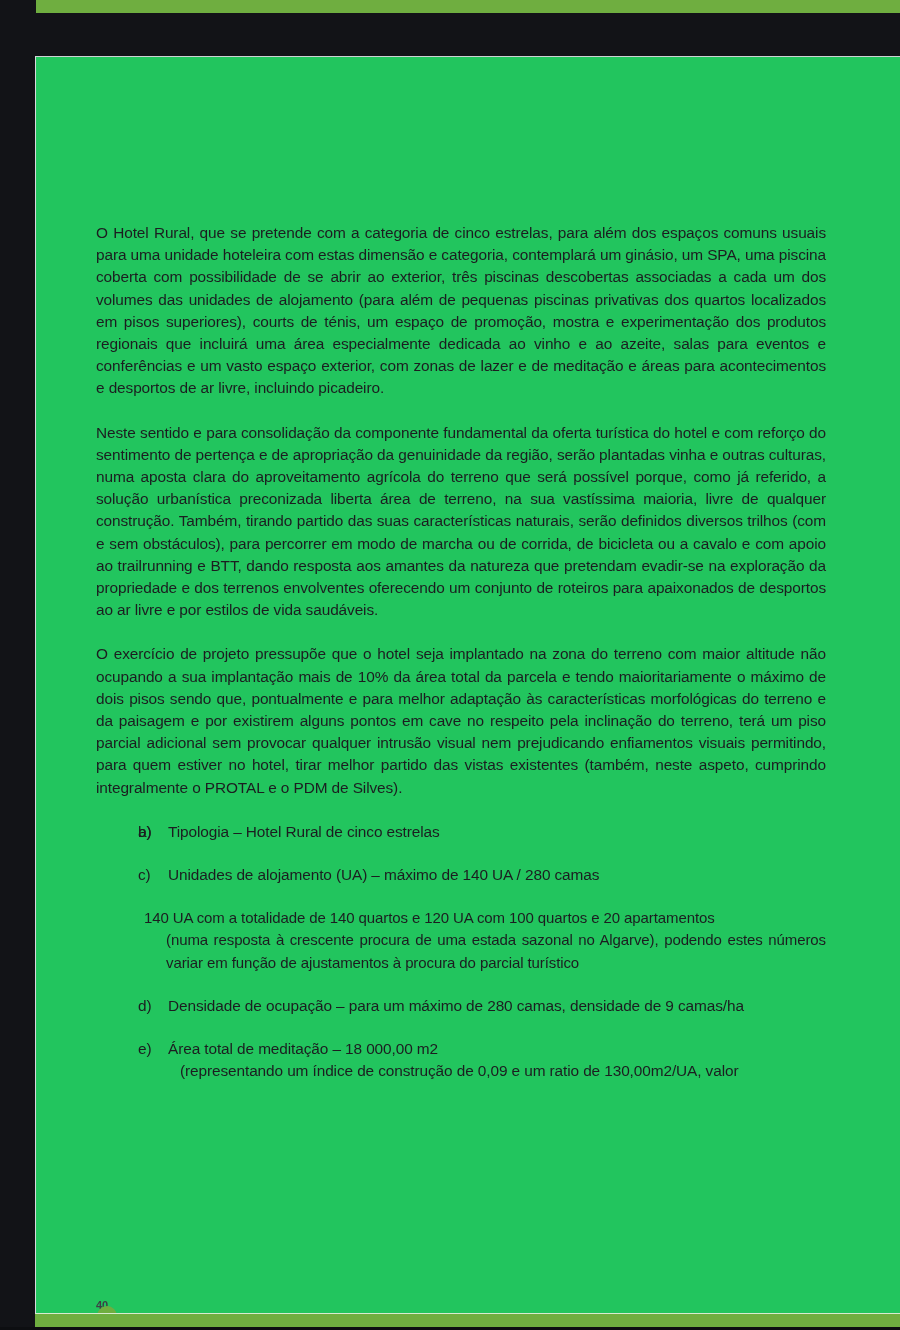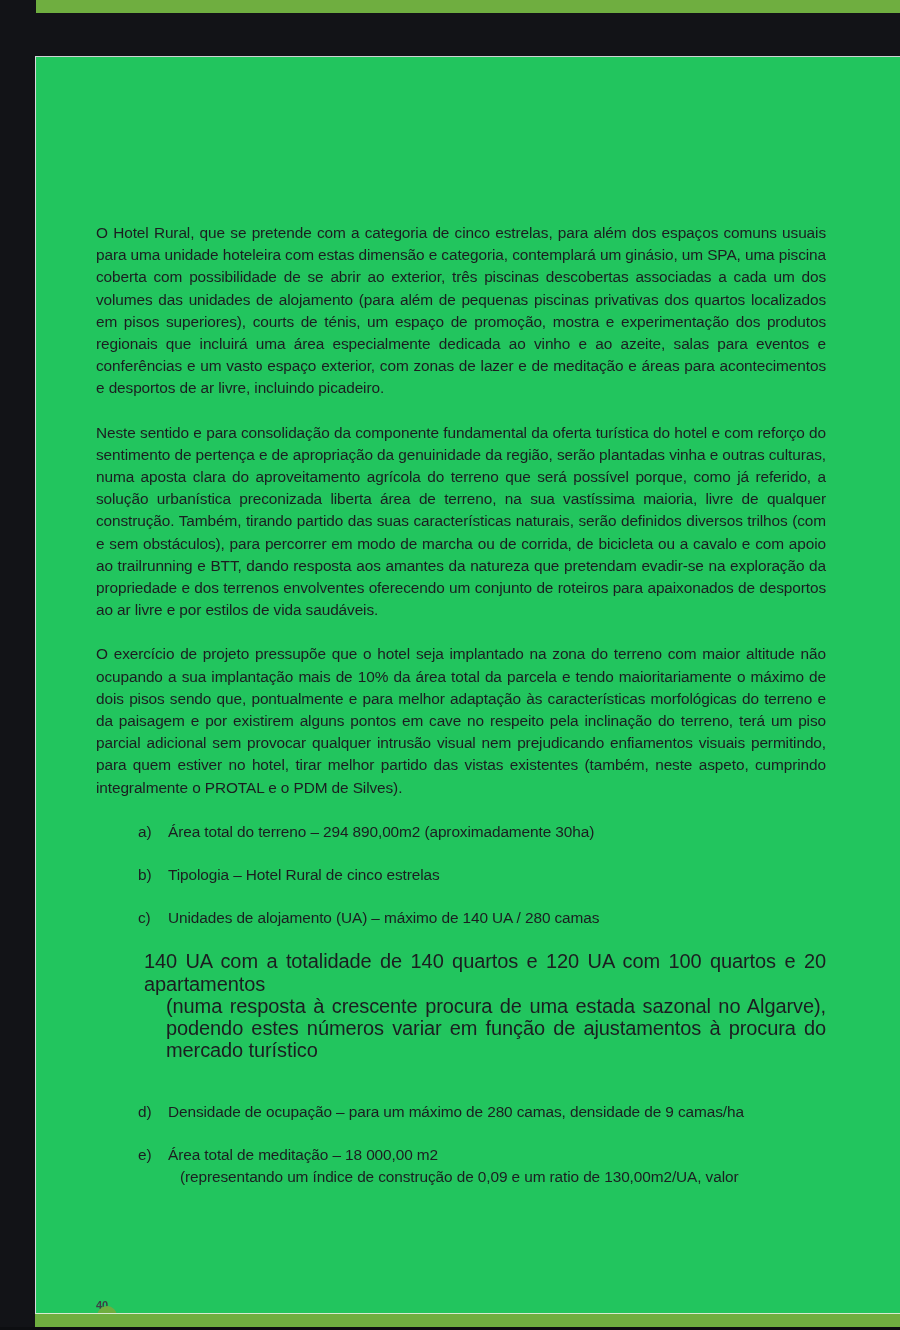--- a/index.html
+++ b/index.html
@@ -118,24 +118,24 @@
     top: 0;
     width: 26px;
     color: #1c1d20;
   }
   li.param .sub {
     display: block;
     padding-left: 12px;
   }
 
   .free-note {
-    margin: 0 0 39px 0;
+    margin: 0 0 21px 0;
     margin-left: 48px;
     padding-left: 0;
-    font-size: 20px;
+    font-size: 15px;
     line-height: 22.2px;
     color: #1c1d20;
     letter-spacing: -0.1px;
     text-align: justify;
   }
   .free-note .cont {
     display: block;
     padding-left: 22px;
   }
 
@@ -200,35 +200,34 @@
 
     <div class="content">
 
       <p class="para">O Hotel Rural, que se pretende com a categoria de cinco estrelas, para além dos espaços comuns usuais para uma unidade hoteleira com estas dimensão e categoria, contemplará um ginásio, um SPA, uma piscina coberta com possibilidade de se abrir ao exterior, três piscinas descobertas associadas a cada um dos volumes das unidades de alojamento (para além de pequenas piscinas privativas dos quartos localizados em pisos superiores), courts de ténis, um espaço de promoção, mostra e experimentação dos produtos regionais que incluirá uma área especialmente dedicada ao vinho e ao azeite, salas para eventos e conferências e um vasto espaço exterior, com zonas de lazer e de meditação e áreas para acontecimentos e desportos de ar livre, incluindo picadeiro.</p>
       <p class="para">Neste sentido e para consolidação da componente fundamental da oferta turística do hotel e com reforço do sentimento de pertença e de apropriação da genuinidade da região, serão plantadas vinha e outras culturas, numa aposta clara do aproveitamento agrícola do terreno que será possível porque, como já referido, a solução urbanística preconizada liberta área de terreno, na sua vastíssima maioria, livre de qualquer construção. Também, tirando partido das suas características naturais, serão definidos diversos trilhos (com e sem obstáculos), para percorrer em modo de marcha ou de corrida, de bicicleta ou a cavalo e com apoio ao trailrunning e BTT, dando resposta aos amantes da natureza que pretendam evadir-se na exploração da propriedade e dos terrenos envolventes oferecendo um conjunto de roteiros para apaixonados de desportos ao ar livre e por estilos de vida saudáveis.</p>
       <p class="para">O exercício de projeto pressupõe que o hotel seja implantado na zona do terreno com maior altitude não ocupando a sua implantação mais de 10% da área total da parcela e tendo maioritariamente o máximo de dois pisos sendo que, pontualmente e para melhor adaptação às características morfológicas do terreno e da paisagem e por existirem alguns pontos em cave no respeito pela inclinação do terreno, terá um piso parcial adicional sem provocar qualquer intrusão visual nem prejudicando enfiamentos visuais permitindo, para quem estiver no hotel, tirar melhor partido das vistas existentes (também, neste aspeto, cumprindo integralmente o PROTAL e o PDM de Silves).</p>
 
       <ol class="params">
         <li class="param">
           <span class="marker">a)</span>
-          <span>Área total do terreno – 294 890,00m2 (aproximadamente 30ha)</span>
         </li>
         <li class="param">
           <span class="marker">b)</span>
           <span>Tipologia – Hotel Rural de cinco estrelas</span>
         </li>
         <li class="param">
           <span class="marker">c)</span>
           <span>Unidades de alojamento (UA) – máximo de 140 UA / 280 camas</span>
         </li>
       </ol>
 
       <div class="free-note">
         <span>140 UA com a totalidade de 140 quartos e 120 UA com 100 quartos e 20 apartamentos</span>
-        <span class="cont">(numa resposta à crescente procura de uma estada sazonal no Algarve), podendo estes números variar em função de ajustamentos à procura do mercado turístico</span>
+        <span class="cont">(numa resposta à crescente procura de uma estada sazonal no Algarve), podendo estes números variar em função de ajustamentos à procura do parcial turístico</span>
       </div>
 
       <ol class="params">
         <li class="param">
           <span class="marker">d)</span>
           <span>Densidade de ocupação – para um máximo de 280 camas, densidade de 9 camas/ha</span>
         </li>
         <li class="param">
           <span class="marker">e)</span>
           <span>Área total de meditação – 18 000,00 m2</span>

